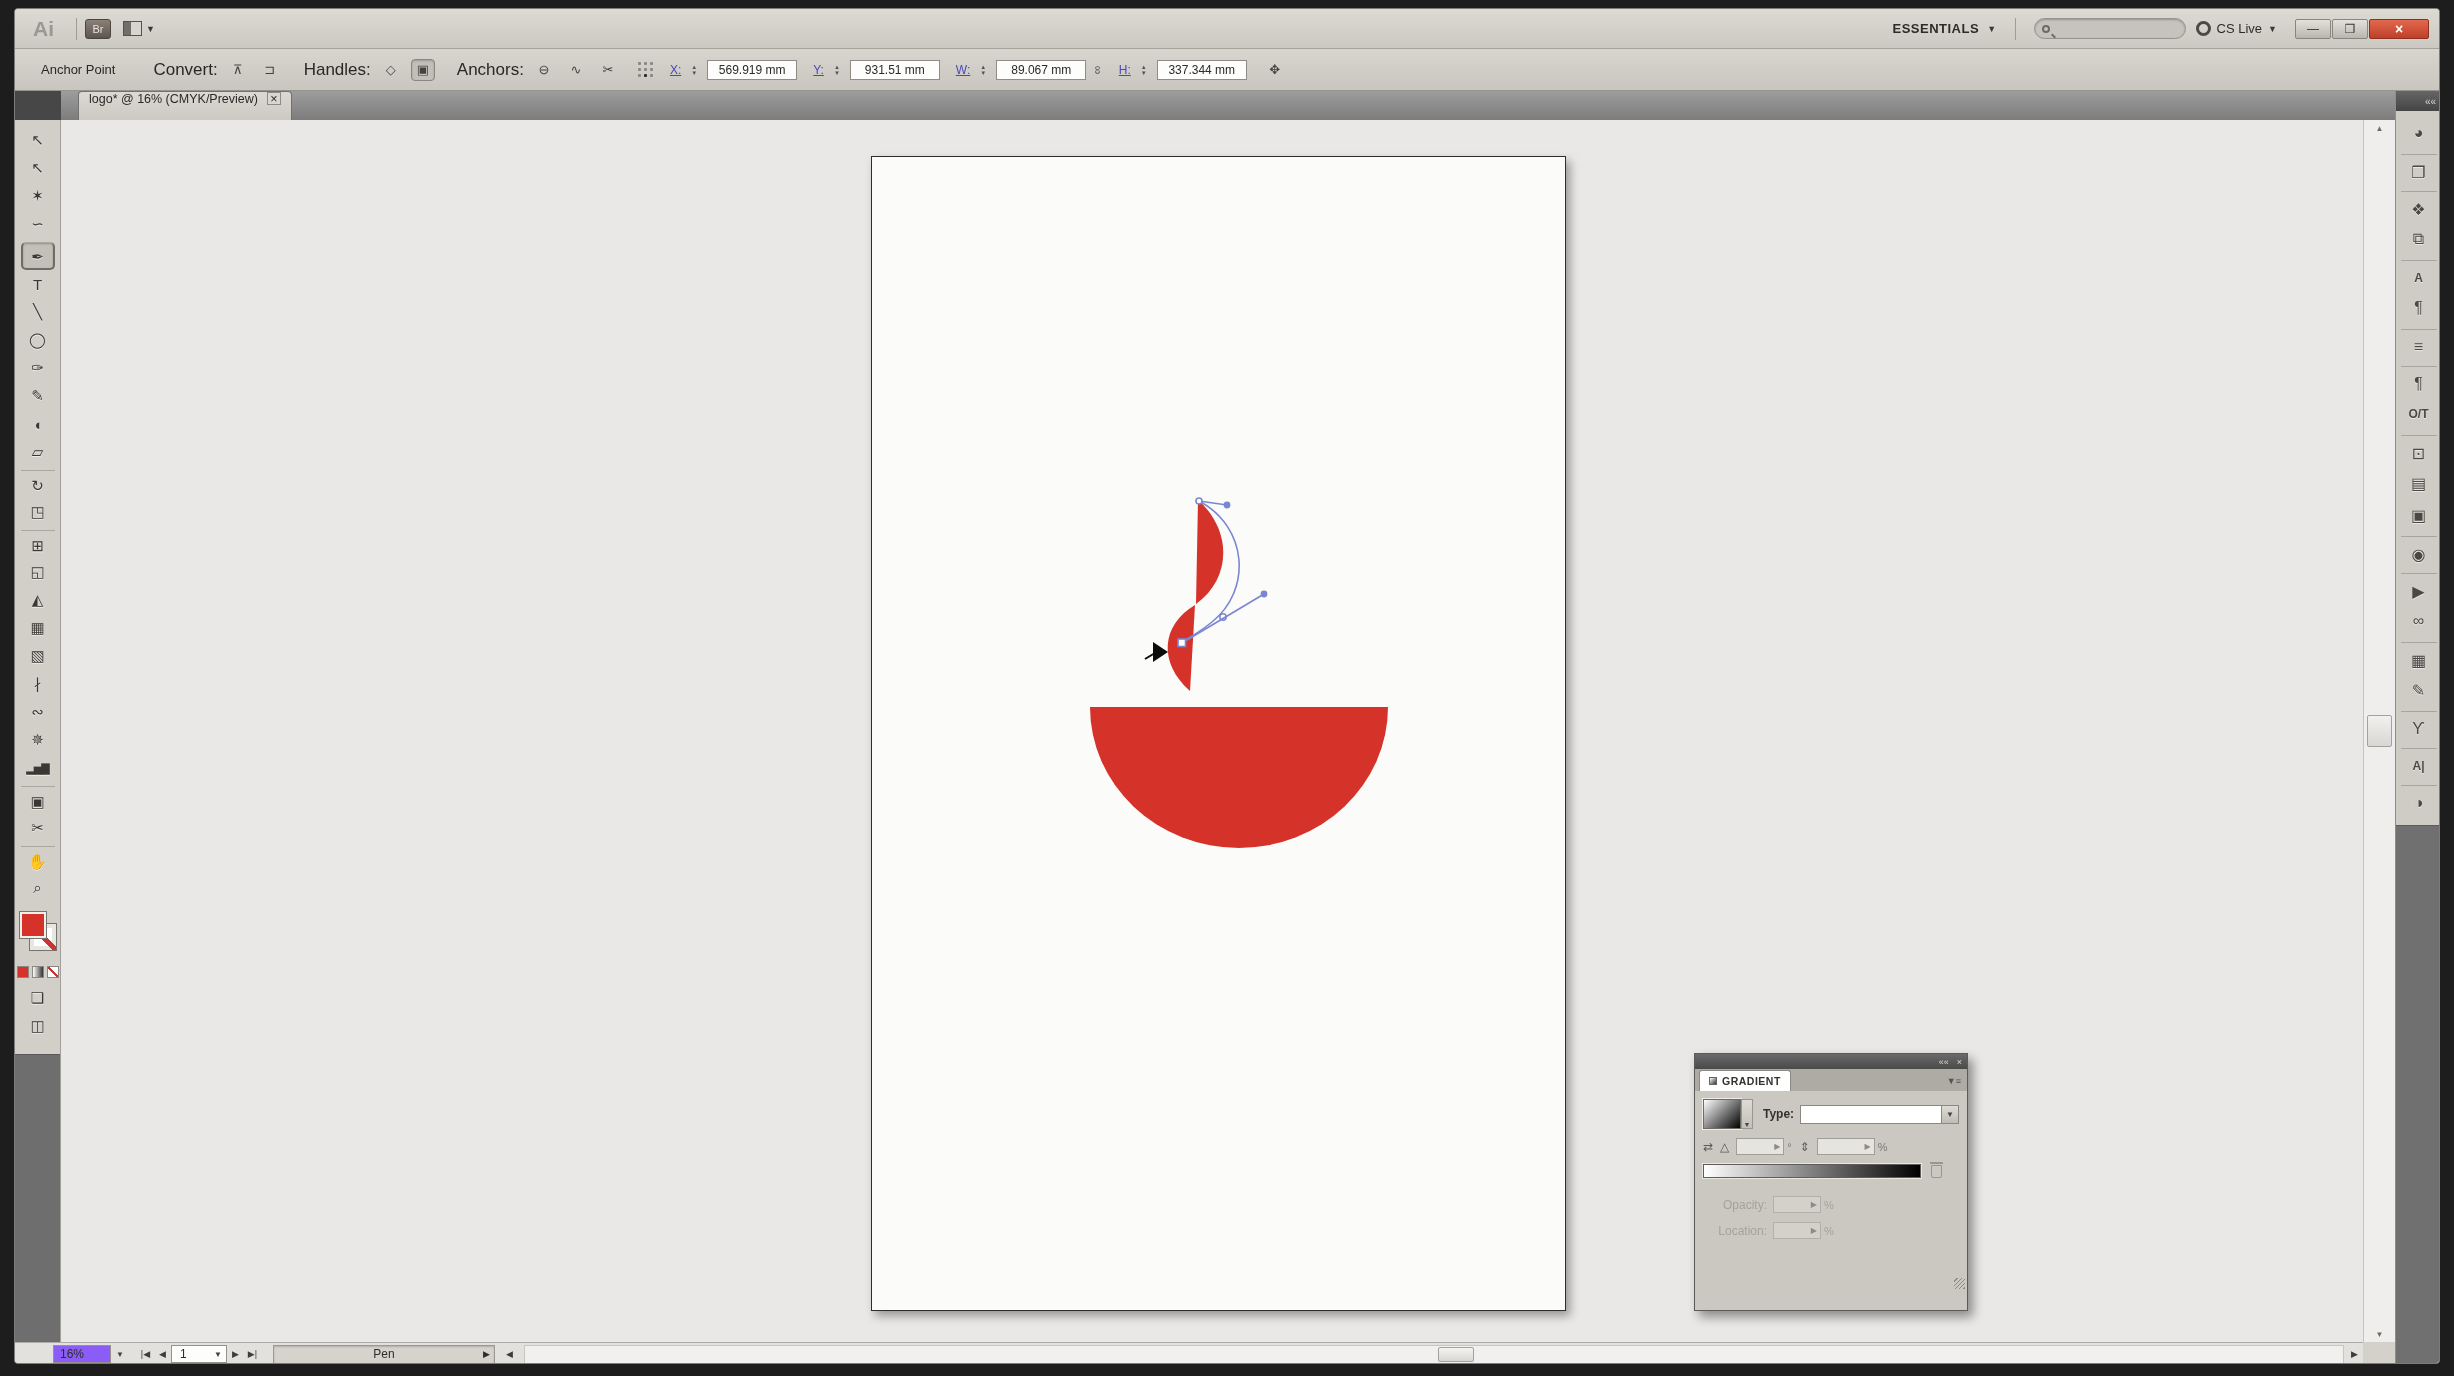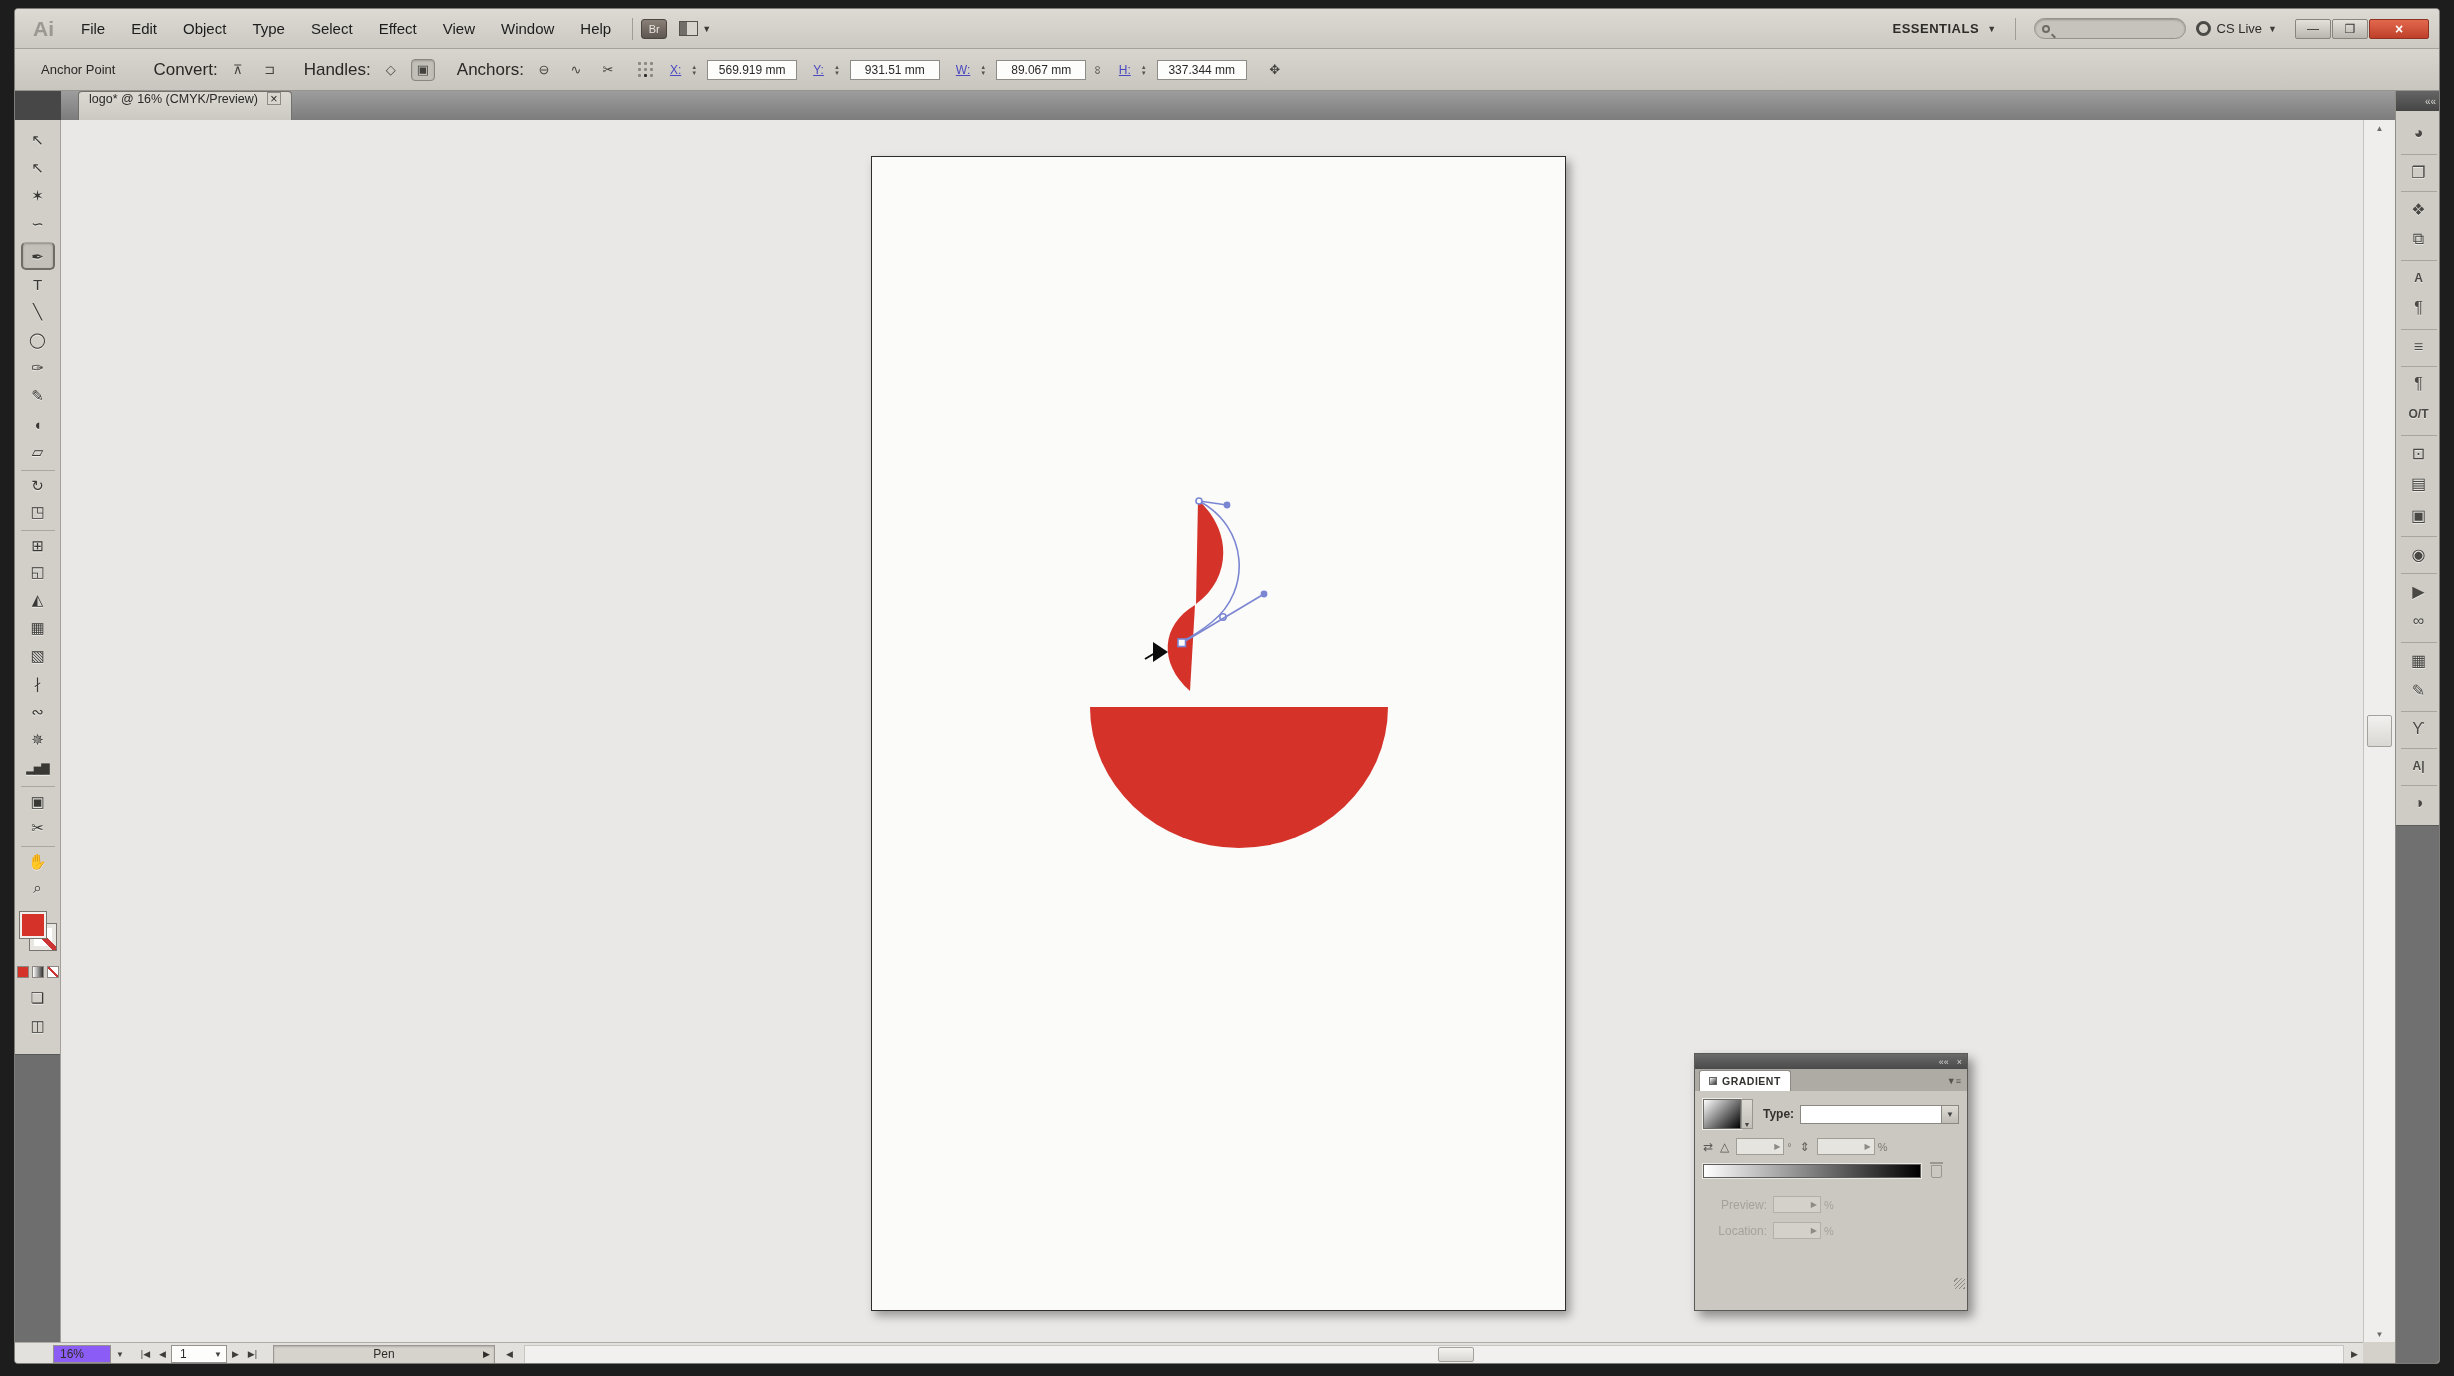--- a/index.html
+++ b/index.html
@@ -144,32 +144,20 @@
           border:1px solid #a3a19c;border-radius:2px;}
 </style>
 </head>
 <body>
 
 <div class="screen">
  <div class="win">
 
   <div class="abs menubar">
     <span class="ai-logo">Ai</span>
-    <div style="display:flex;">
-
-    <span class="menu-item">File</span>
-          <span class="menu-item">Edit</span>
-          <span class="menu-item">Object</span>
-          <span class="menu-item">Type</span>
-          <span class="menu-item">Select</span>
-          <span class="menu-item">Effect</span>
-          <span class="menu-item">View</span>
-          <span class="menu-item">Window</span>
-          <span class="menu-item">Help</span>
-        </div>
     <div class="vsep"></div>
     <div class="br-btn">Br</div>
     <div class="arr-doc">
       <span class="grid"></span>
       <span class="caret">▼</span>
     </div>
     <div class="mb-right">
       <div class="workspace">
         <span>ESSENTIALS</span>
         <span class="caret">▼</span>
@@ -394,21 +382,21 @@
           <div class="gp-combo" style="width:58px">
                 <i>▶</i>
               </div>
           <span class="gp-unit">%</span>
         </div>
         <div class="gp-row">
           <div class="gp-bar"></div>
           <span class="trash"></span>
         </div>
         <div class="gp-row gp-dis" style="margin-top:18px">
-          <span class="gp-lab gp-grey">Preview:</span>
+          <span class="gp-lab gp-grey">Opacity:</span>
           <div class="gp-combo">
                 <i>▶</i>
               </div>
           <span class="gp-unit gp-grey">%</span>
         </div>
         <div class="gp-row gp-dis">
           <span class="gp-lab gp-grey">Location:</span>
           <div class="gp-combo">
                 <i>▶</i>
               </div>

